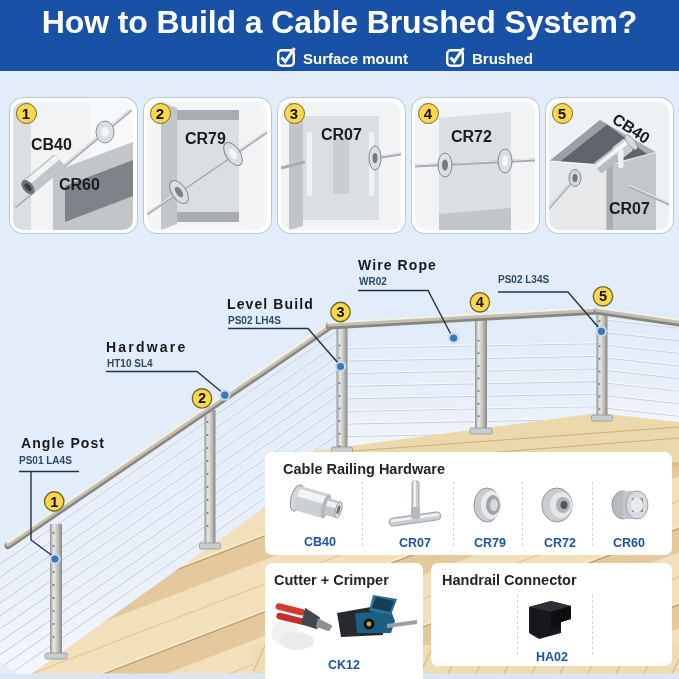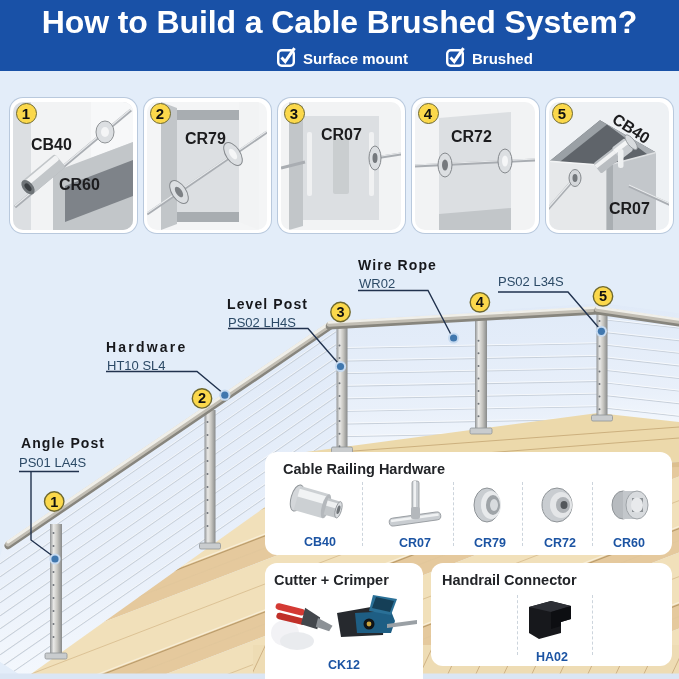--- a/index.html
+++ b/index.html
@@ -9,22 +9,22 @@
   font-size:32px; font-weight:bold; letter-spacing:-0.1px; }
 .chk { position:absolute; top:47px; color:#fff; font-size:15px; font-weight:bold; }
 .box { display:inline-block; vertical-align:-3px; margin-right:6px; }
 .cell { position:absolute; top:98px; width:127px; height:135px; background:#fff;
   border-radius:13px; box-shadow:0 0 0 1px #b9c9dd; overflow:hidden; }
 .cell svg { position:absolute; left:3.5px; top:3.5px; border-radius:10px; }
 .badge { position:absolute; left:6px; top:4.5px; width:21px; height:21px; border-radius:50%;
   background:#fbd84b; border:1.4px solid #6e682f; color:#111; font-size:15px; font-weight:bold;
   text-align:center; line-height:19px; }
 .lbl { position:absolute; color:#17181c; font-size:14px; font-weight:bold; letter-spacing:1.1px; white-space:nowrap; }
-.sub { position:absolute; color:#2c4a66; font-size:13px; font-weight:normal; white-space:nowrap; }
-.panel { position:absolute; background:#fff; border-radius:12px; }
+.sub { position:absolute; color:#2c4a66; font-size:10px; font-weight:bold; white-space:nowrap; }
+.panel { position:absolute; background:#fff; border-radius:7px; }
 .ptitle { position:absolute; left:18px; top:9px; font-size:14.5px; font-weight:bold; color:#222428; }
 .item { position:absolute; text-align:center; }
 .item .nm { color:#1c54a3; font-size:12.5px; font-weight:bold; margin-top:1px; }
 .vsep { position:absolute; border-left:1px dashed #ccd4dc; }
 </style></head>
 <body>
 <div id="page">
 <svg width="679" height="679" viewBox="0 0 679 679" style="position:absolute;left:0;top:0">
       <defs>
 <linearGradient id="wallg" x1="0" y1="0" x2="0" y2="1">
@@ -409,21 +409,21 @@
 <line x1="80" y1="84" x2="124" y2="104" stroke="#a9adb2" stroke-width="3"></line>
 <line x1="80" y1="83" x2="124" y2="103" stroke="#e8eaec" stroke-width="1.2"></line>
         <text x="62" y="20" transform="rotate(33 62 20)" font-family="Liberation Sans, sans-serif" font-size="16" font-weight="bold" fill="#1c1c1e">CB40</text>
         <text x="60" y="112" font-family="Liberation Sans, sans-serif" font-size="16" font-weight="bold" fill="#1c1c1e">CR07</text>
       </svg>
 <div class="badge">5</div>
     </div>
 
 <div class="lbl" style="left:106px; top:339px; letter-spacing:2.2px">Hardware</div>
 <div class="sub" style="left:107px; top:358px">HT10 SL4</div>
-<div class="lbl" style="left:227px; top:296px">Level Post</div>
+<div class="lbl" style="left:227px; top:296px">Level Build</div>
 <div class="sub" style="left:228px; top:315px">PS02 LH4S</div>
 <div class="lbl" style="left:358px; top:257px">Wire Rope</div>
 <div class="sub" style="left:359px; top:276px">WR02</div>
 <div class="sub" style="left:498px; top:274px">PS02 L34S</div>
 <div class="lbl" style="left:21px; top:435px">Angle Post</div>
 <div class="sub" style="left:19px; top:455px">PS01 LA4S</div>
 
 <div class="panel" style="left:265px; top:452px; width:407px; height:103px">
 <div class="ptitle">Cable Railing Hardware</div>
 <div class="vsep" style="left:97px; top:30px; height:64px"></div>

